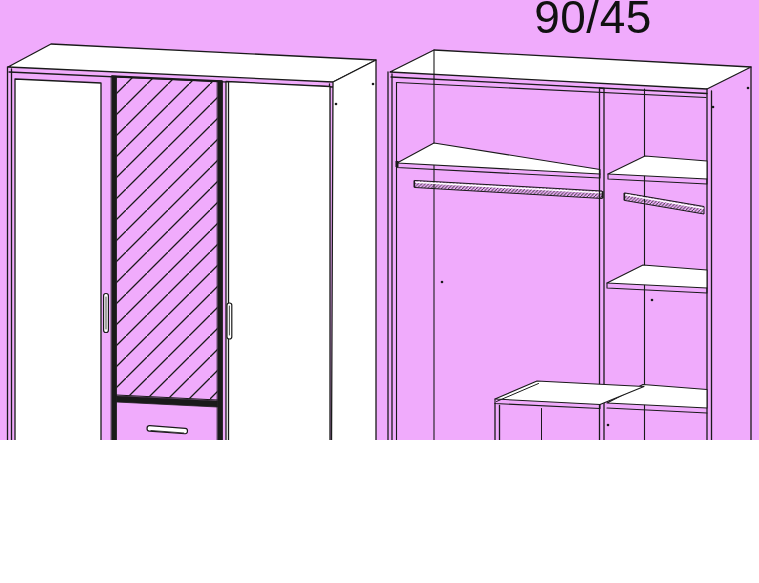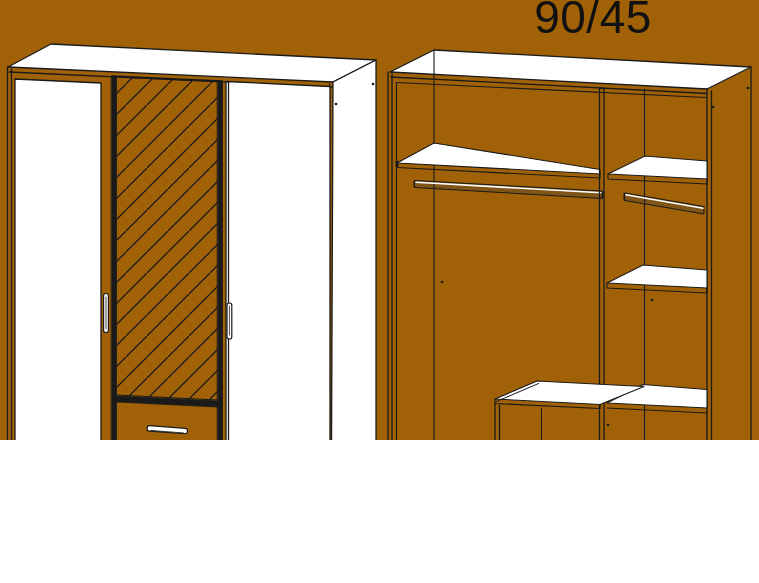--- a/index.html
+++ b/index.html
@@ -5,21 +5,21 @@
   html, body {
     margin: 0;
     padding: 0;
     background: #ffffff;
     font-family: "Liberation Sans", sans-serif;
   }
   .canvas {
     position: relative;
     width: 759px;
     height: 440px;
-    background: #a16207;
+    background: #f0abfc;
     overflow: hidden;
   }
   .size-label {
     position: absolute;
     left: 503px;
     top: -7px;
     width: 180px;
     text-align: center;
     font-size: 46px;
     font-weight: 400;

